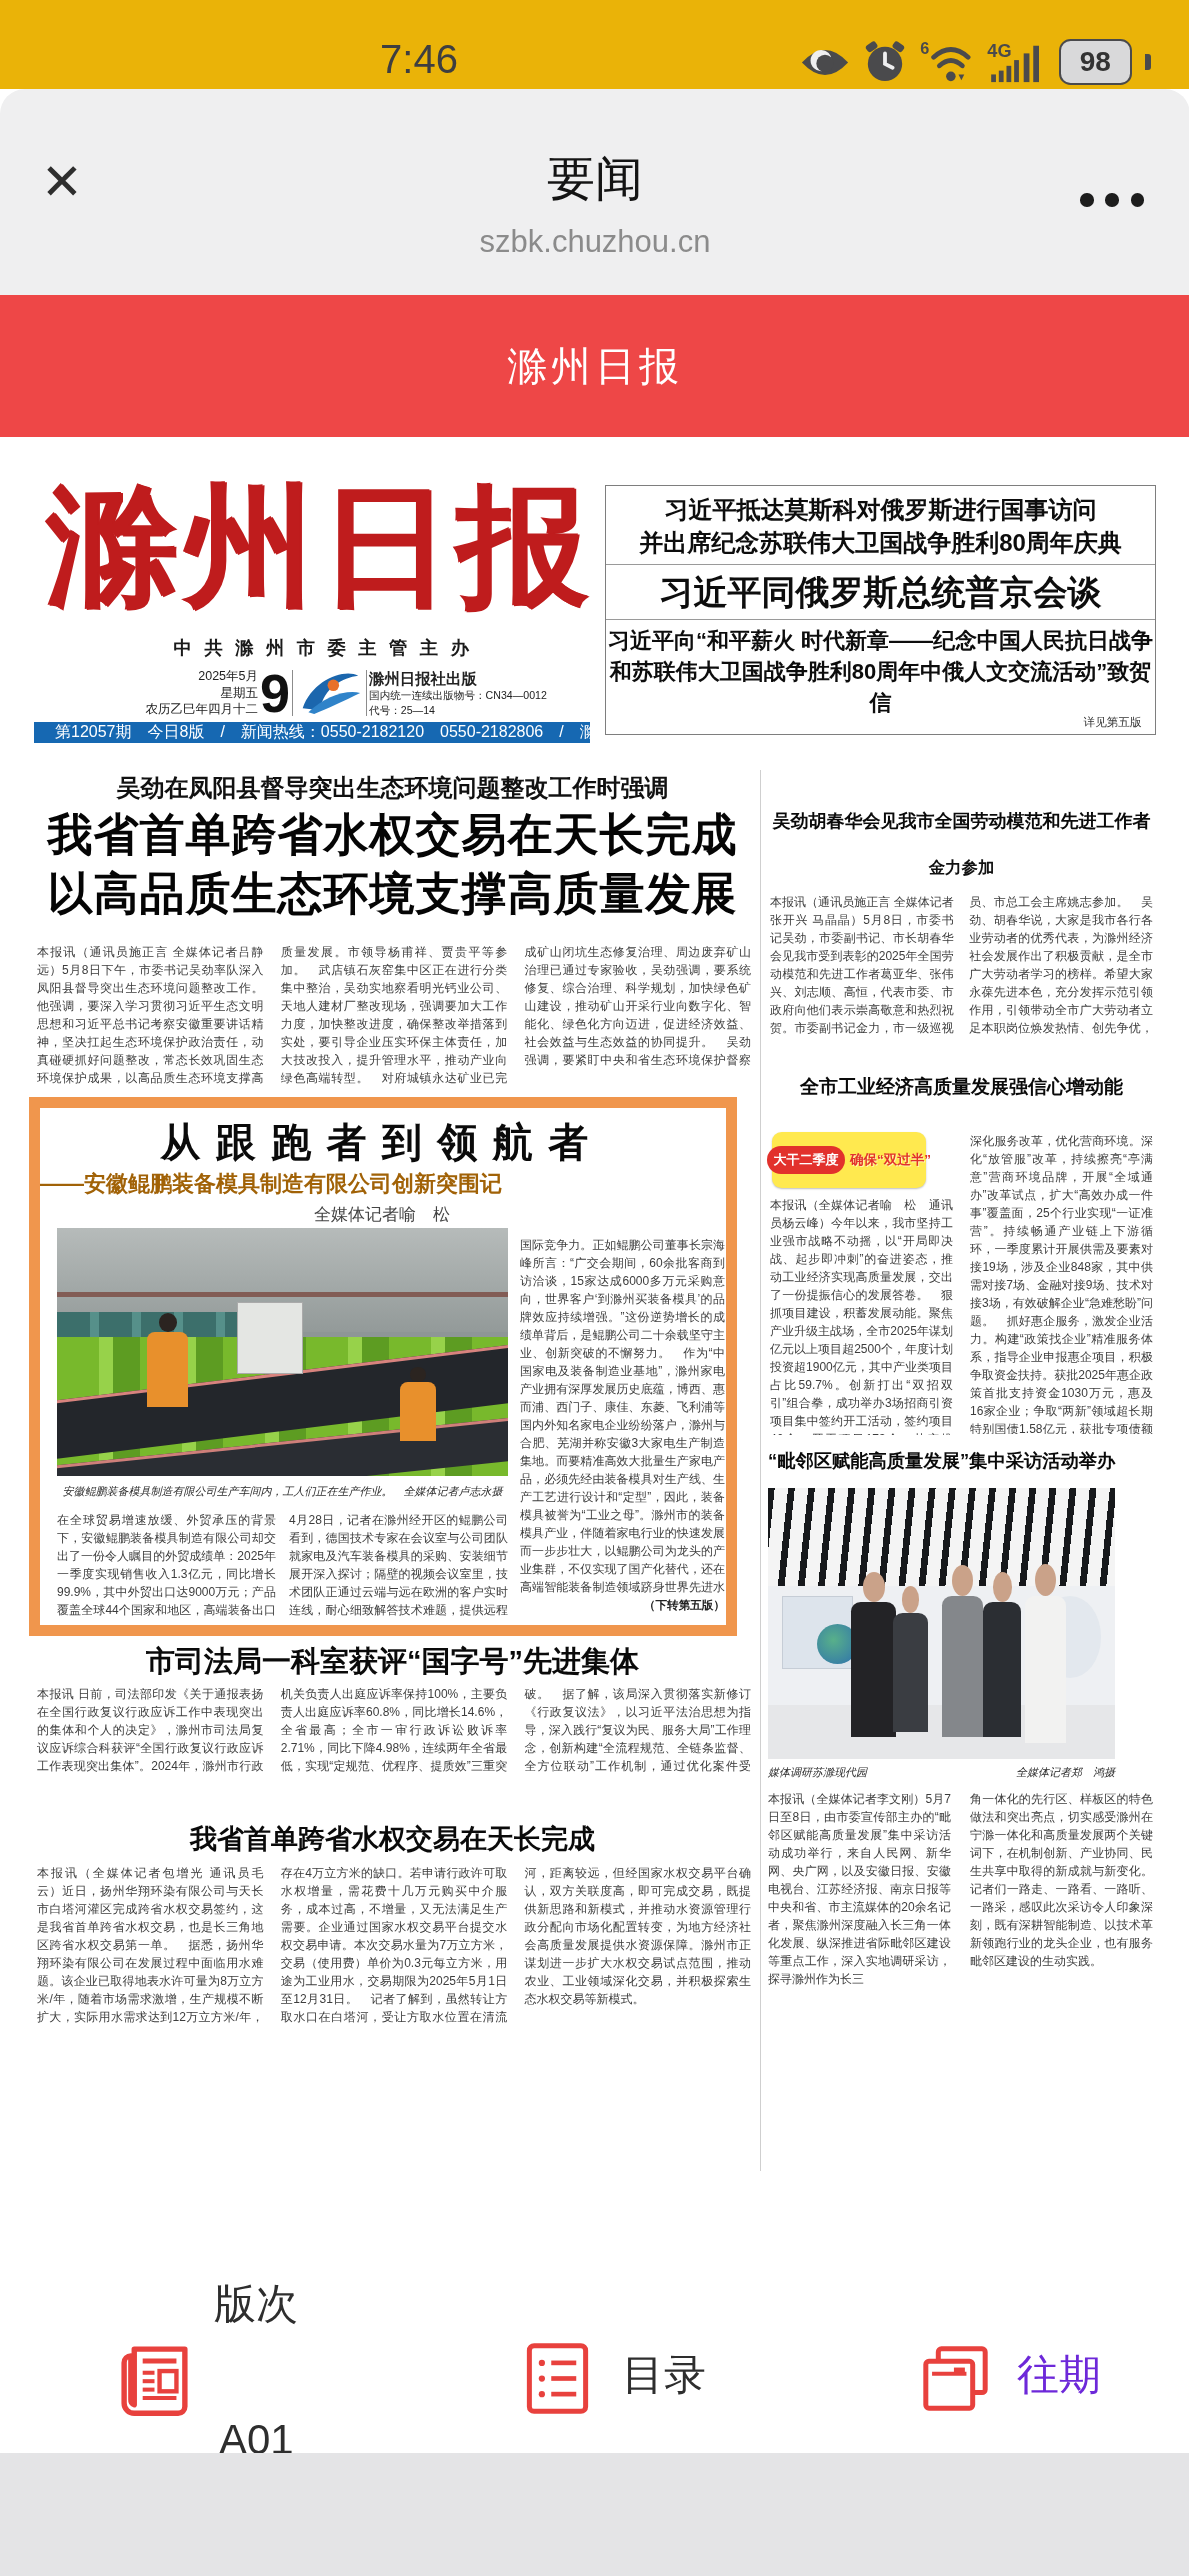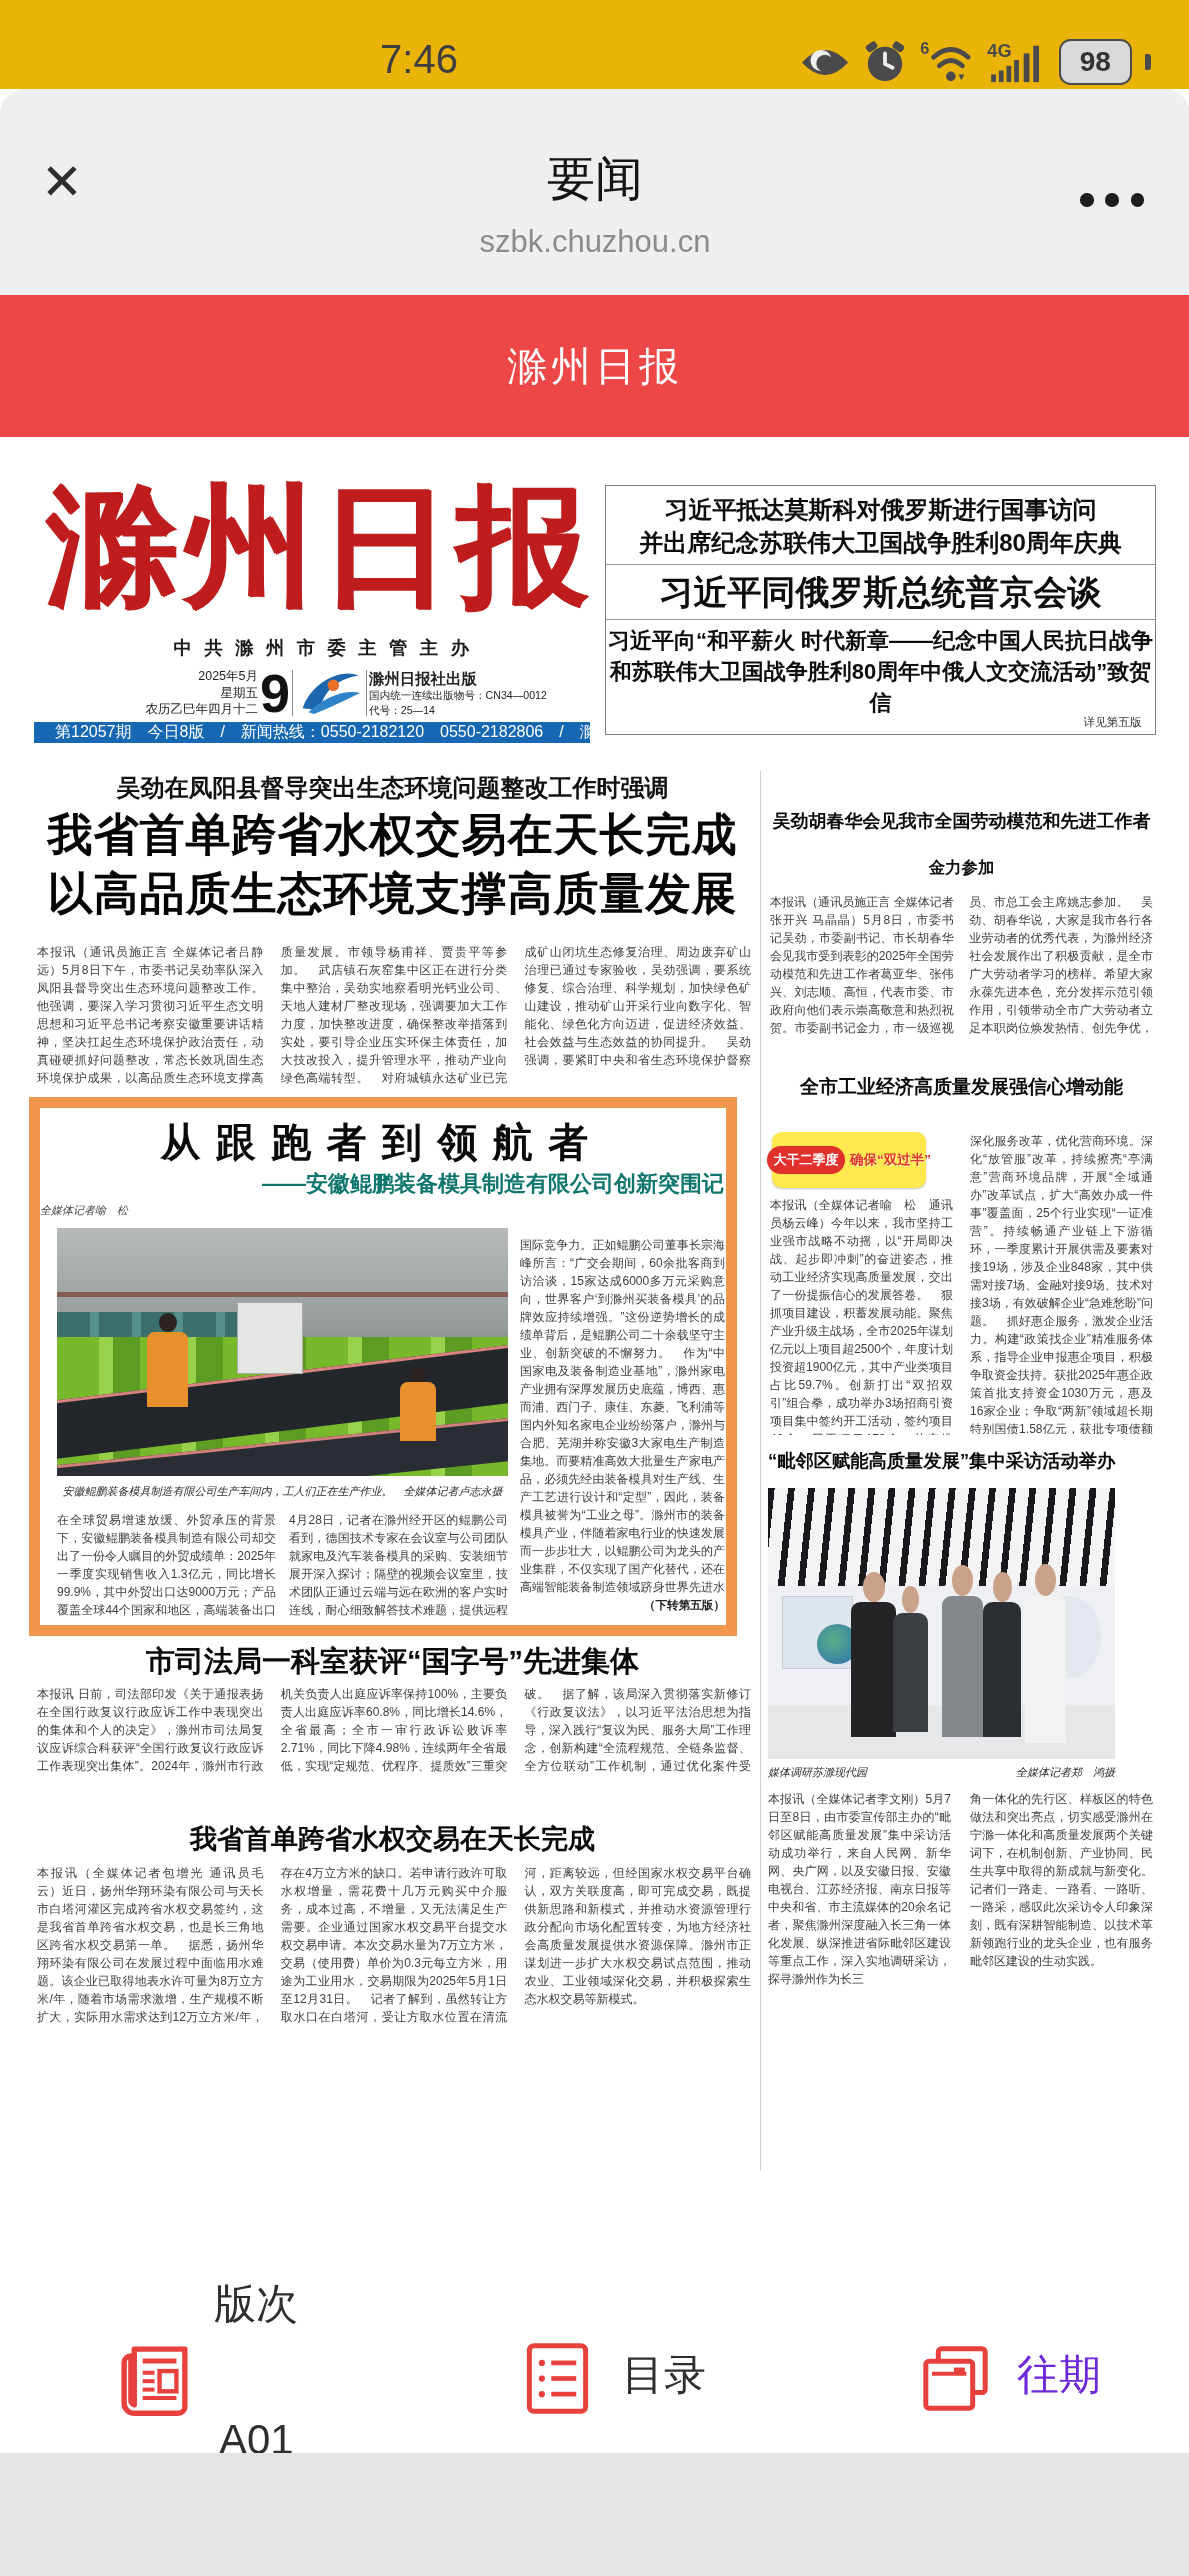--- a/index.html
+++ b/index.html
@@ -46,22 +46,22 @@
   
   .kicker{left:34px;top:772px;width:717px;text-align:center;font-size:24px;font-weight:700;color:#111}
   .big1{left:34px;top:805px;width:717px;text-align:center;font-size:45px;font-weight:900;color:#050505;letter-spacing:1px}
   .big2{left:34px;top:864px;width:717px;text-align:center;font-size:45px;font-weight:900;color:#050505;letter-spacing:1px}
   .bodytxt{font-size:12px;line-height:18px;color:#3d3d3d;text-align:justify;filter:blur(0.3px);overflow:hidden}
   .leadbody{left:37px;top:943px;width:714px;height:146px;column-count:3;column-gap:17.3px}
   
   .obox{left:29px;top:1097px;width:708px;height:539px;border:11.6px solid #f0964d;box-sizing:border-box;background:#fff}
   .ftitle{left:40px;top:1115px;width:684px;text-align:center;font-size:40px;font-weight:700;letter-spacing:15.4px;
           color:#0a0a0a;font-family:"Liberation Serif","DejaVu Serif",serif}
-  .fsub{left:40px;top:1169px;width:684px;text-align:right;font-size:22px;font-weight:800;color:#0f766e}
-  .fby{left:40px;top:1203px;width:684px;font-size:11px;color:#444;font-style:italic}
+  .fsub{left:40px;top:1169px;width:684px;text-align:left;font-size:22px;font-weight:800;color:#a16207}
+  .fby{left:40px;top:1203px;width:684px;text-align:center;font-size:17px;color:#444;}
   .fphoto{left:57px;top:1228px;width:451px;height:248px;overflow:hidden;background:#8e9696}
   .fcaption{left:57px;top:1484px;width:451px;font-size:11px;color:#2c2c2c;text-align:center;font-style:italic;filter:blur(0.2px)}
   .fcol1{left:57px;top:1511px;width:219px;height:110px}
   .fcol2{left:289px;top:1511px;width:219px;height:110px}
   .fcol3{left:520px;top:1236px;width:205px;height:358px}
   .fcont{left:520px;top:1598px;width:205px;text-align:right;font-size:11.6px;font-weight:700;color:#222}
   
   .jtitle{left:34px;top:1642px;width:717px;text-align:center;font-size:29px;font-weight:700;color:#0a0a0a}
   .jbody{left:37px;top:1685px;width:714px;height:104px;column-count:3;column-gap:17.3px}
   .wtitle{left:34px;top:1821px;width:717px;text-align:center;font-size:27px;font-weight:900;color:#0a0a0a}

